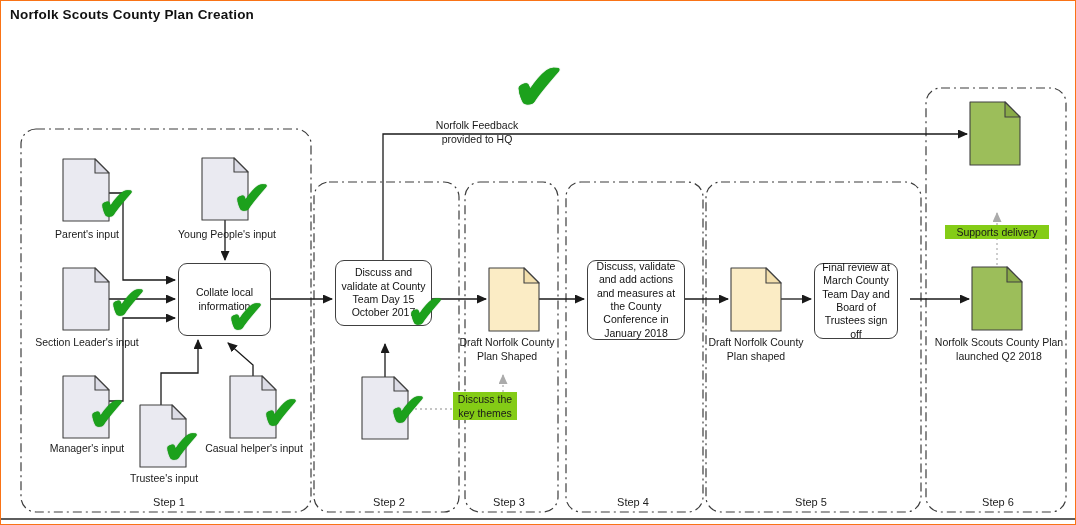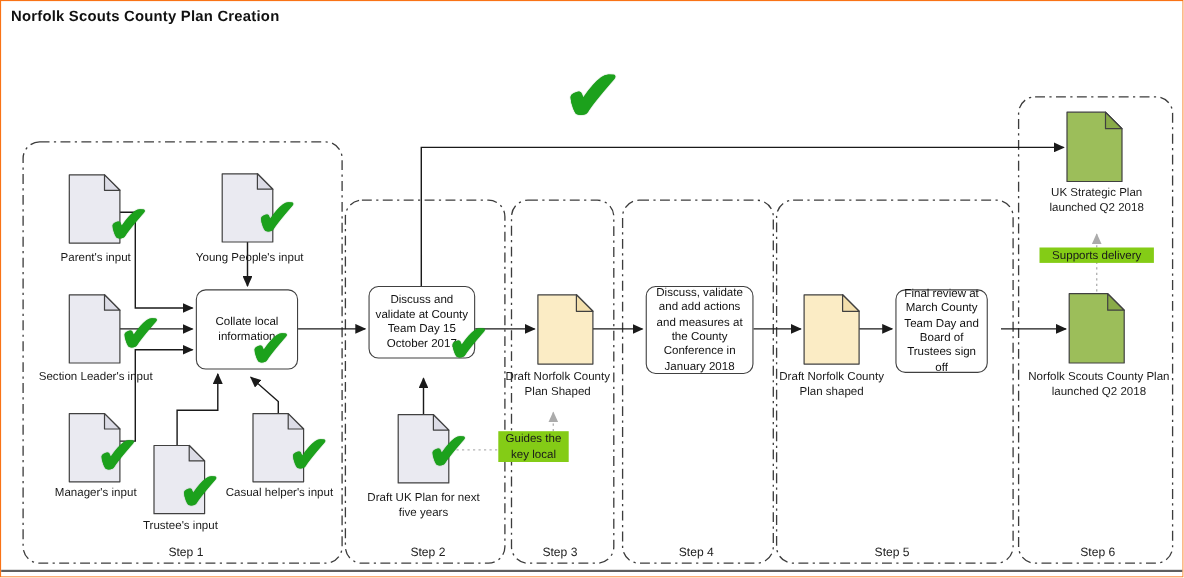--- a/index.html
+++ b/index.html
@@ -152,27 +152,26 @@
   <div class="proc" style="left:813px;top:262px;width:84px;height:76px;">
     <span>Final review at March County Team Day and Board of Trustees sign off</span>
   </div>
 
   <div class="lbl" style="left:86px;top:226px;width:100px;">Parent's input</div>
   <div class="lbl" style="left:226px;top:226px;width:124px;">Young People's input</div>
   <div class="lbl" style="left:86px;top:334px;width:130px;">Section Leader's input</div>
   <div class="lbl" style="left:86px;top:440px;width:110px;">Manager's input</div>
   <div class="lbl" style="left:163px;top:470px;width:100px;">Trustee's input</div>
   <div class="lbl" style="left:253px;top:440px;width:140px;">Casual helper's input</div>
-  <div class="lbl" style="left:384px;top:444px;width:110px;">Draft UK Plan for next five years</div>
   <div class="lbl" style="left:506px;top:334px;width:112px;">Draft Norfolk County Plan Shaped</div>
   <div class="lbl" style="left:755px;top:334px;width:112px;">Draft Norfolk County Plan shaped</div>
-  <div class="lbl" style="left:996px;top:167px;width:128px;">UK Strategic Plan launched Q2 2018</div>
   <div class="lbl" style="left:998px;top:334px;width:142px;">Norfolk Scouts County Plan launched Q2 2018</div>
 
-  <div class="lbl bgw" style="left:484px;top:391px;width:64px;">Guides the key local</div>
+  <div class="lbl" style="left:476px;top:117px;width:112px;">Norfolk Feedback provided to HQ</div>
+  <div class="lbl bgw" style="left:484px;top:391px;width:64px;">Discuss the key themes</div>
   <div class="lbl bgw" style="left:996px;top:224px;width:104px;">Supports delivery</div>
 
   <div class="lbl steplbl" style="left:168px;top:494px;width:60px;">Step 1</div>
   <div class="lbl steplbl" style="left:388px;top:494px;width:60px;">Step 2</div>
   <div class="lbl steplbl" style="left:508px;top:494px;width:60px;">Step 3</div>
   <div class="lbl steplbl" style="left:632px;top:494px;width:60px;">Step 4</div>
   <div class="lbl steplbl" style="left:810px;top:494px;width:60px;">Step 5</div>
   <div class="lbl steplbl" style="left:997px;top:494px;width:60px;">Step 6</div>
 
   <span class="chk" style="left:116px;top:203px;">✔</span>

